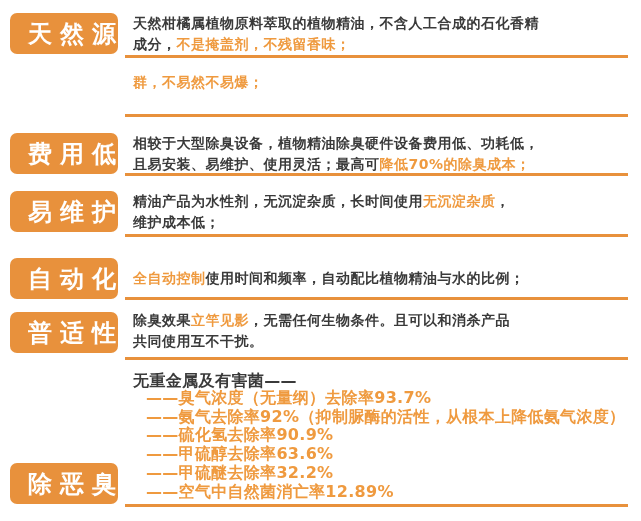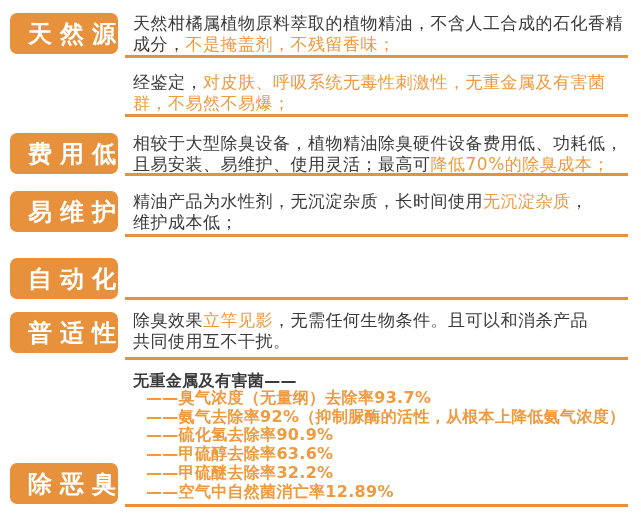--- a/index.html
+++ b/index.html
@@ -17,21 +17,21 @@
     font-size:24px;font-weight:bold;
     display:flex;align-items:center;justify-content:center;
     letter-spacing:8px;padding-left:24px;white-space:nowrap;
   }
   .b1{top:13px}.b2{top:72px}.b3{top:133px}.b4{top:191px}
   .b5{top:258px}.b6{top:312px}.b7{top:463px}
 
   
   .feature-text{
     position:absolute;left:133px;width:502px;
-    font-size:17px;line-height:21px;font-weight:normal;
+    font-size:14px;line-height:21px;font-weight:bold;
     color:#3A3A3A;letter-spacing:0.5px;
   }
   .feature-text .line{white-space:nowrap;}
   .t1{top:13px}.t2{top:72px}.t3{top:133px}.t4{top:191px}
   .t5{top:268px}.t6{top:310px}
   .hl{color:#EF9A3F;}
 
   
   .rule{position:absolute;left:125px;width:503px;height:2.5px;background:#E8913C;}
   .u1{top:55px}.u2{top:114px}.u3{top:173px}.u4{top:234px}
@@ -63,37 +63,39 @@
   <div class="badge b6">普适性</div>
   <div class="badge b7">除恶臭</div>
 
   <div class="feature-text t1">
     <div class="line"><span>天然柑橘属植物原料萃取的植物精油，不含人工合成的石化香精</span><span class="hl"></span><span></span></div>
     <div class="line"><span>成分，</span><span class="hl">不是掩盖剂，不残留香味；</span><span></span></div>
   </div>
   <div class="rule u1"></div>
 
   <div class="feature-text t2">
-    <div class="line"><span>经鉴定，</span><span class="hl">对皮肤、呼吸系统无毒性刺激性，无重金属及有害菌</span><span></span></div>
     <div class="line"><span></span><span class="hl">群，不易然不易爆；</span><span></span></div>
   </div>
   <div class="rule u2"></div>
 
   <div class="feature-text t3">
     <div class="line"><span>相较于大型除臭设备，植物精油除臭硬件设备费用低、功耗低，</span><span class="hl"></span><span></span></div>
     <div class="line"><span>且易安装、易维护、使用灵活；最高可</span><span class="hl">降低70%的除臭成本；</span><span></span></div>
   </div>
   <div class="rule u3"></div>
 
   <div class="feature-text t4">
     <div class="line"><span>精油产品为水性剂，无沉淀杂质，长时间使用</span><span class="hl">无沉淀杂质</span><span>，</span></div>
     <div class="line"><span>维护成本低；</span><span class="hl"></span><span></span></div>
   </div>
   <div class="rule u4"></div>
 
+  <div class="feature-text t5">
+    <div class="line"><span></span><span class="hl">全自动控制</span><span>使用时间和频率，自动配比植物精油与水的比例；</span></div>
+  </div>
   <div class="rule u5"></div>
 
   <div class="feature-text t6">
     <div class="line"><span>除臭效果</span><span class="hl">立竿见影</span><span>，无需任何生物条件。且可以和消杀产品</span></div>
     <div class="line"><span>共同使用互不干扰。</span><span class="hl"></span><span></span></div>
   </div>
   <div class="rule u6"></div>
 
   <div class="detect-header">无重金属及有害菌——</div>
   <div class="detect-list">

